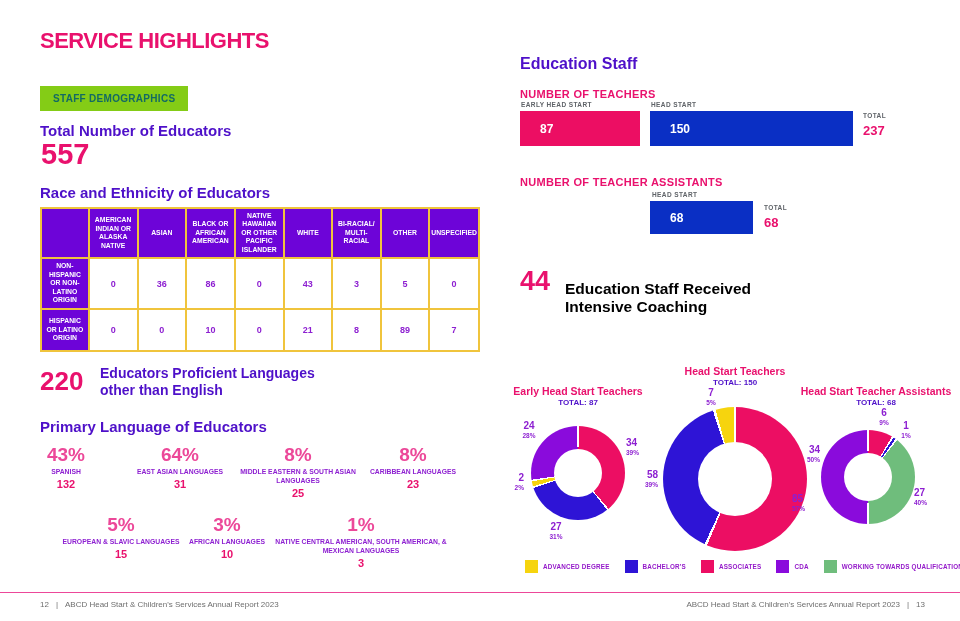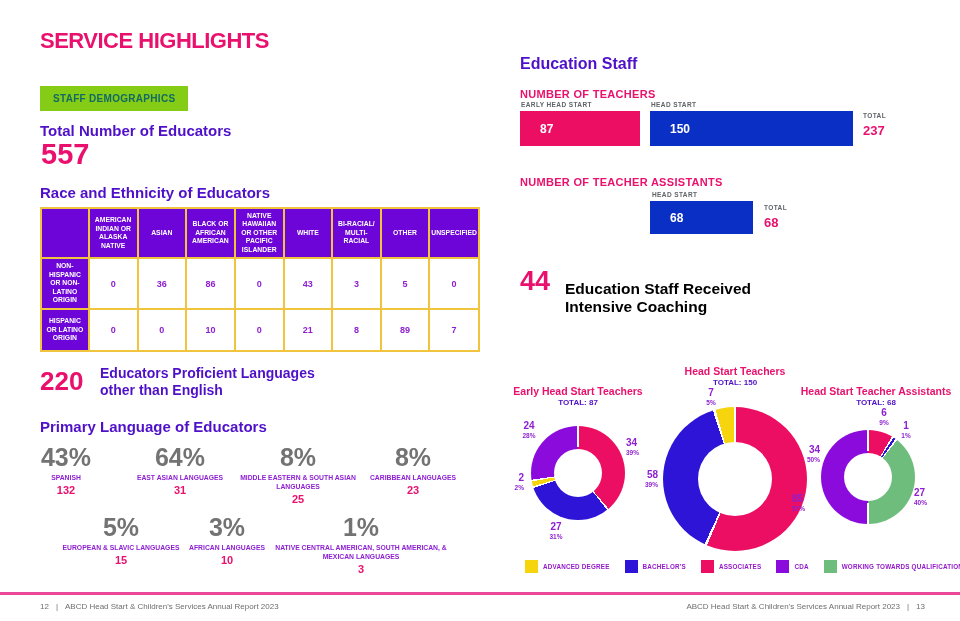--- a/index.html
+++ b/index.html
@@ -27,32 +27,32 @@
   #race-table .c{width:45px}
   #race-table td{background:#fff;color:#8d1fd1;font-weight:bold;font-size:9px;text-align:center;
                  height:40px;padding:0}
   #race-table .hr{height:44px}
 
   #prof-value{left:40px;top:366px;font-size:26px;font-weight:bold;color:#e9116d}
   #prof-text{left:100px;top:365px;font-size:14px;font-weight:bold;color:#4e10c9;line-height:1.2}
   #primary-heading{left:40px;top:418px}
 
   .lang{position:absolute;text-align:center}
-  .lang .pct{font-size:25px;font-weight:bold;color:#737373;line-height:1}
+  .lang .pct{font-size:19px;font-weight:bold;color:#ec4899;line-height:1}
   .lang .nm{font-size:6.8px;font-weight:bold;color:#8d1fd1;margin-top:3px;line-height:1.35}
   .lang .ct{font-size:11px;font-weight:bold;color:#e9116d;margin-top:2px}
   #lang1{left:6px;top:445px;width:120px}
   #lang2{left:120px;top:445px;width:120px}
   #lang3{left:228px;top:445px;width:140px}
   #lang4{left:363px;top:445px;width:100px}
   #lang5{left:61px;top:515px;width:120px}
   #lang6{left:167px;top:515px;width:120px}
   #lang7{left:271px;top:515px;width:180px}
 
-  .footer{position:absolute;left:0;right:0;top:592px;border-top:3px solid #ec4899;
+  .footer{position:absolute;left:0;right:0;top:592px;border-top:1px solid #ec4899;
           padding-top:7px;font-size:8px;color:#6e6e6e}
   #footer-l{padding-left:40px}
   #footer-r{text-align:right;padding-right:35px}
   .footer .sep{margin:0 7px}
 
   
   #es-heading{left:40px;top:55px;font-size:16px}
   .pinkhead{position:absolute;font-size:11px;font-weight:bold;color:#e9116d;letter-spacing:0.3px}
   #nt-heading{left:40px;top:88px}
   #na-heading{left:40px;top:176px}

